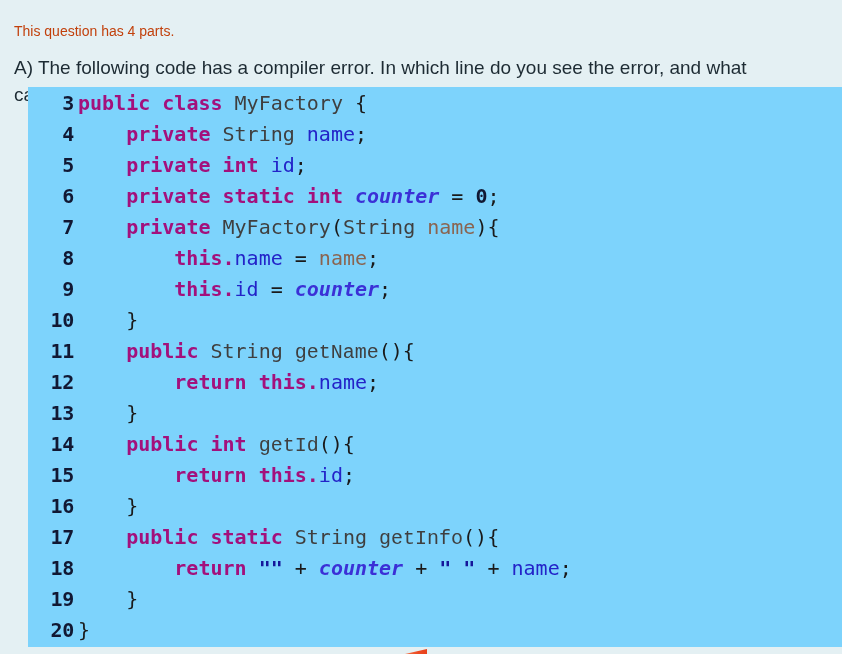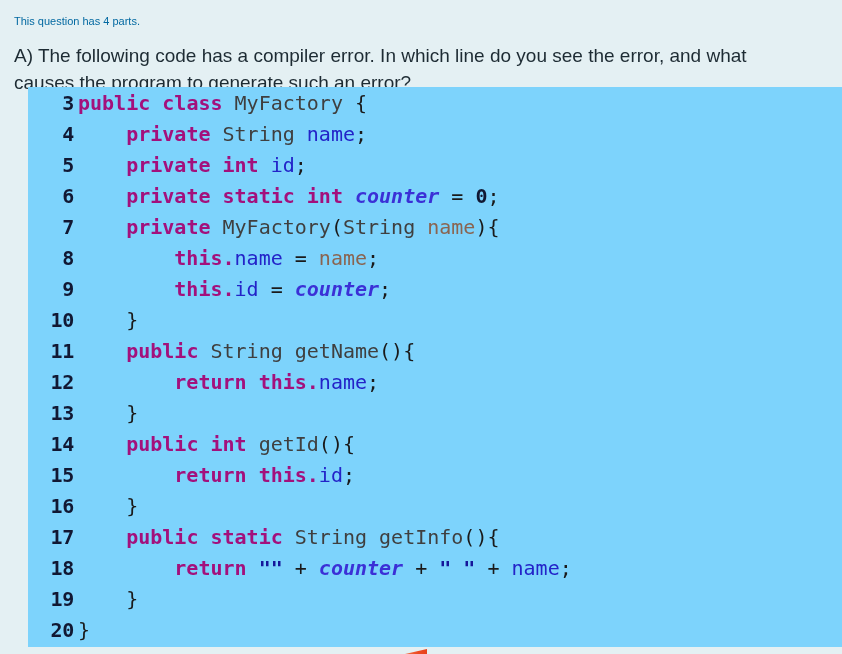--- a/index.html
+++ b/index.html
@@ -13,24 +13,24 @@
     font-family: "Liberation Sans", sans-serif;
     overflow: hidden;
     position: relative;
   }
 
   .question-block {
     padding: 10px 14px 0 14px;
   }
 
   .q-intro {
-    font-size: 11px;
-    color: #0369a1;
+    font-size: 14px;
+    color: #c2410c;
     line-height: 1.35;
-    margin: 4px 0 13px 0;
+    margin: 12px 0 13px 0;
   }
 
   .q-prompt {
     font-size: 19px;
     color: #1d2b33;
     line-height: 1.45;
     margin: 0 0 22px 0;
     max-width: 790px;
   }
 
@@ -71,21 +71,21 @@
     display: inline;
     padding-left: 4px;
   }
 
   
   .kw   { color: #a3107c; font-weight: 700; }
   .typ  { color: #3f3f3f; }
   .fld  { color: #2323c8; }
   .sfld { color: #3b30d6; font-style: italic; font-weight: bold; }
   .prm  { color: #8a6450; }
-  .mth  { color: #3f3f3f; }
+  .mth  { color: #3f3f3f; font-family: Liberation Mono, monospace; }
   .num  { color: #111833; font-weight: 700; }
   .str  { color: #16169a; font-weight: 700; }
   .pun  { color: #1a1a1a; }
   .op   { color: #1a1a1a; }
 
   .bottom-marker {
     position: absolute;
     left: 405px;
     bottom: 0px;
     width: 22px;

